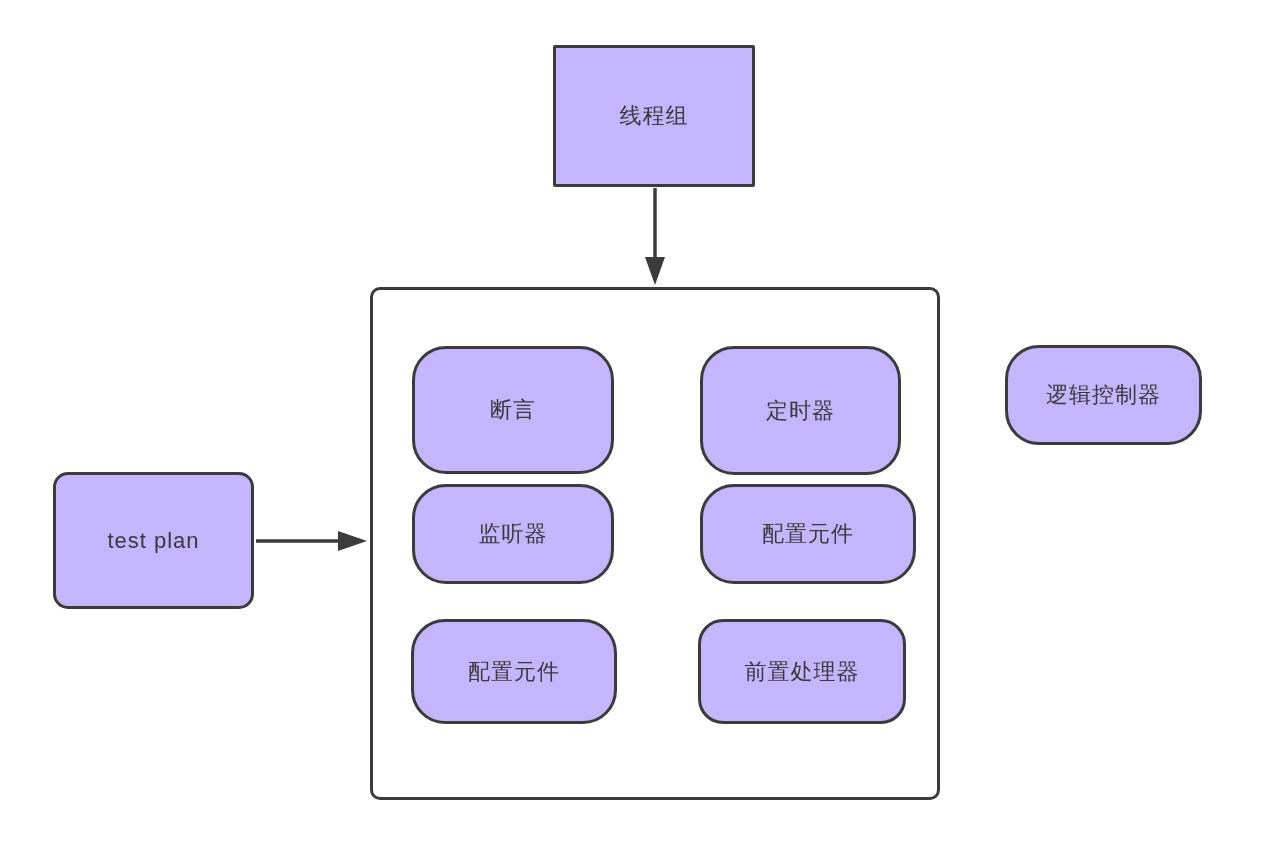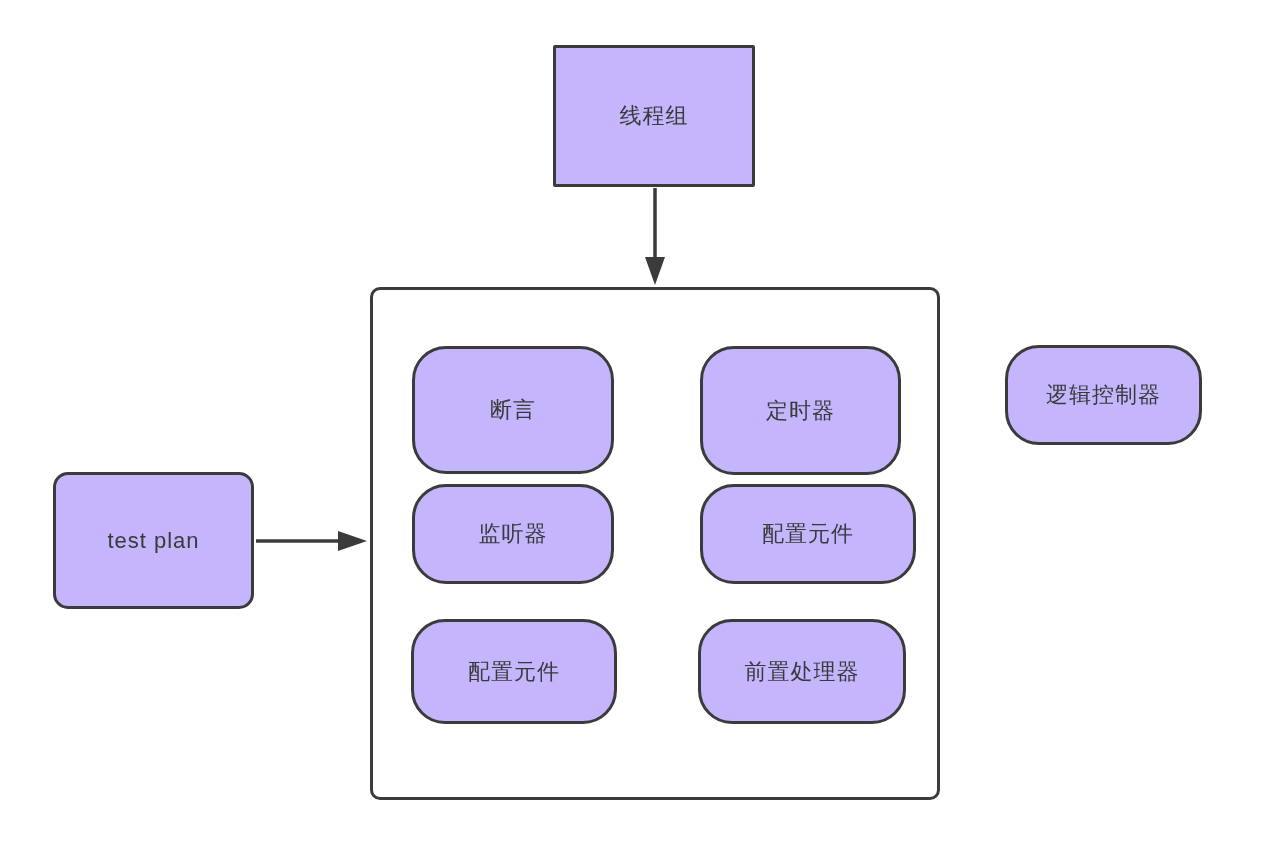--- a/index.html
+++ b/index.html
@@ -50,21 +50,21 @@
 
   
   #thread-group     { left: 553px; top: 45px;  width: 202px; height: 142px; }
   #main-container   { left: 370px; top: 287px; width: 570px; height: 513px; }
   #test-plan        { left: 53px;  top: 472px; width: 201px; height: 137px; }
   #assertion        { left: 412px; top: 346px; width: 202px; height: 128px; }
   #timer            { left: 700px; top: 346px; width: 201px; height: 129px; }
   #listener         { left: 412px; top: 484px; width: 202px; height: 100px; }
   #config-element   { left: 700px; top: 484px; width: 216px; height: 100px; }
   #post-processor   { left: 411px; top: 619px; width: 206px; height: 105px; }
-  #pre-processor    { left: 698px; top: 619px; width: 208px; height: 105px; }
+  #pre-processor    { left: 698px; top: 619px; width: 208px; height: 105px; border-radius: 25px; }
   #logic-controller { left: 1005px; top: 345px; width: 197px; height: 100px; }
   #sampler          { left: 1005px; top: 620px; width: 197px; height: 100px; }
 </style>
 </head>
 <body>
 
 <div class="canvas">
 
   <svg class="arrow-layer" viewBox="0 0 1272 844">
     <g>

